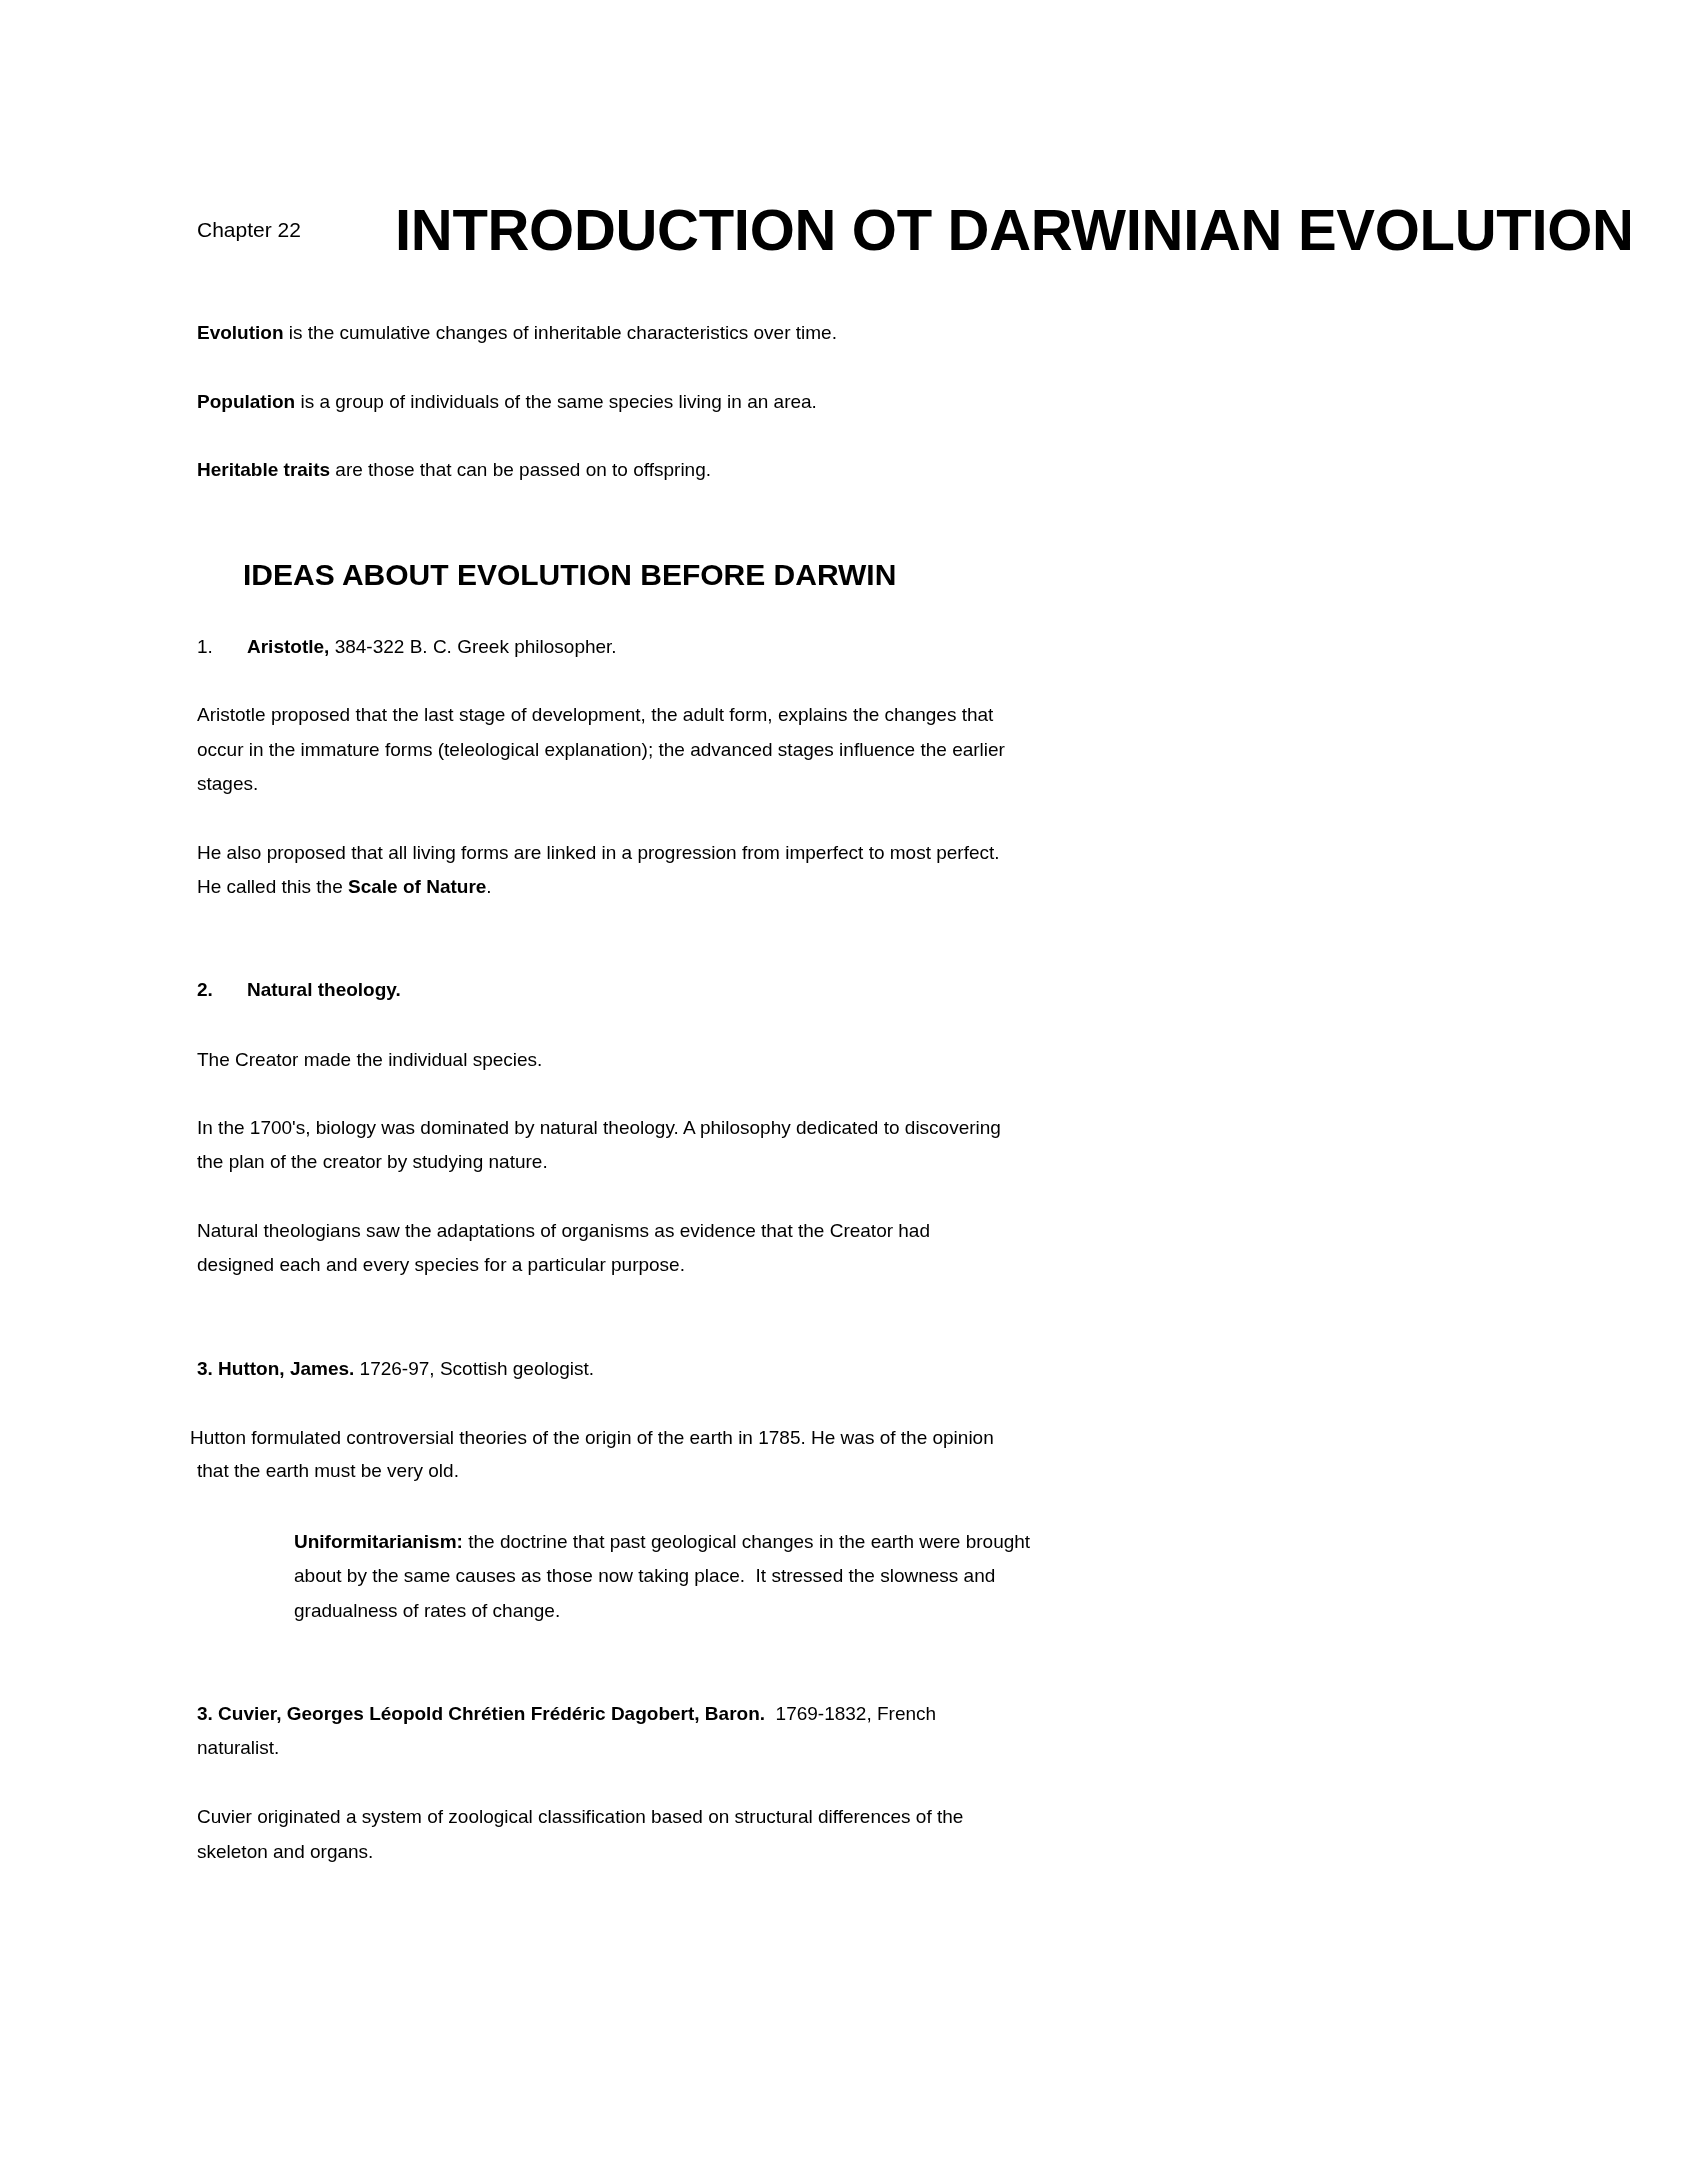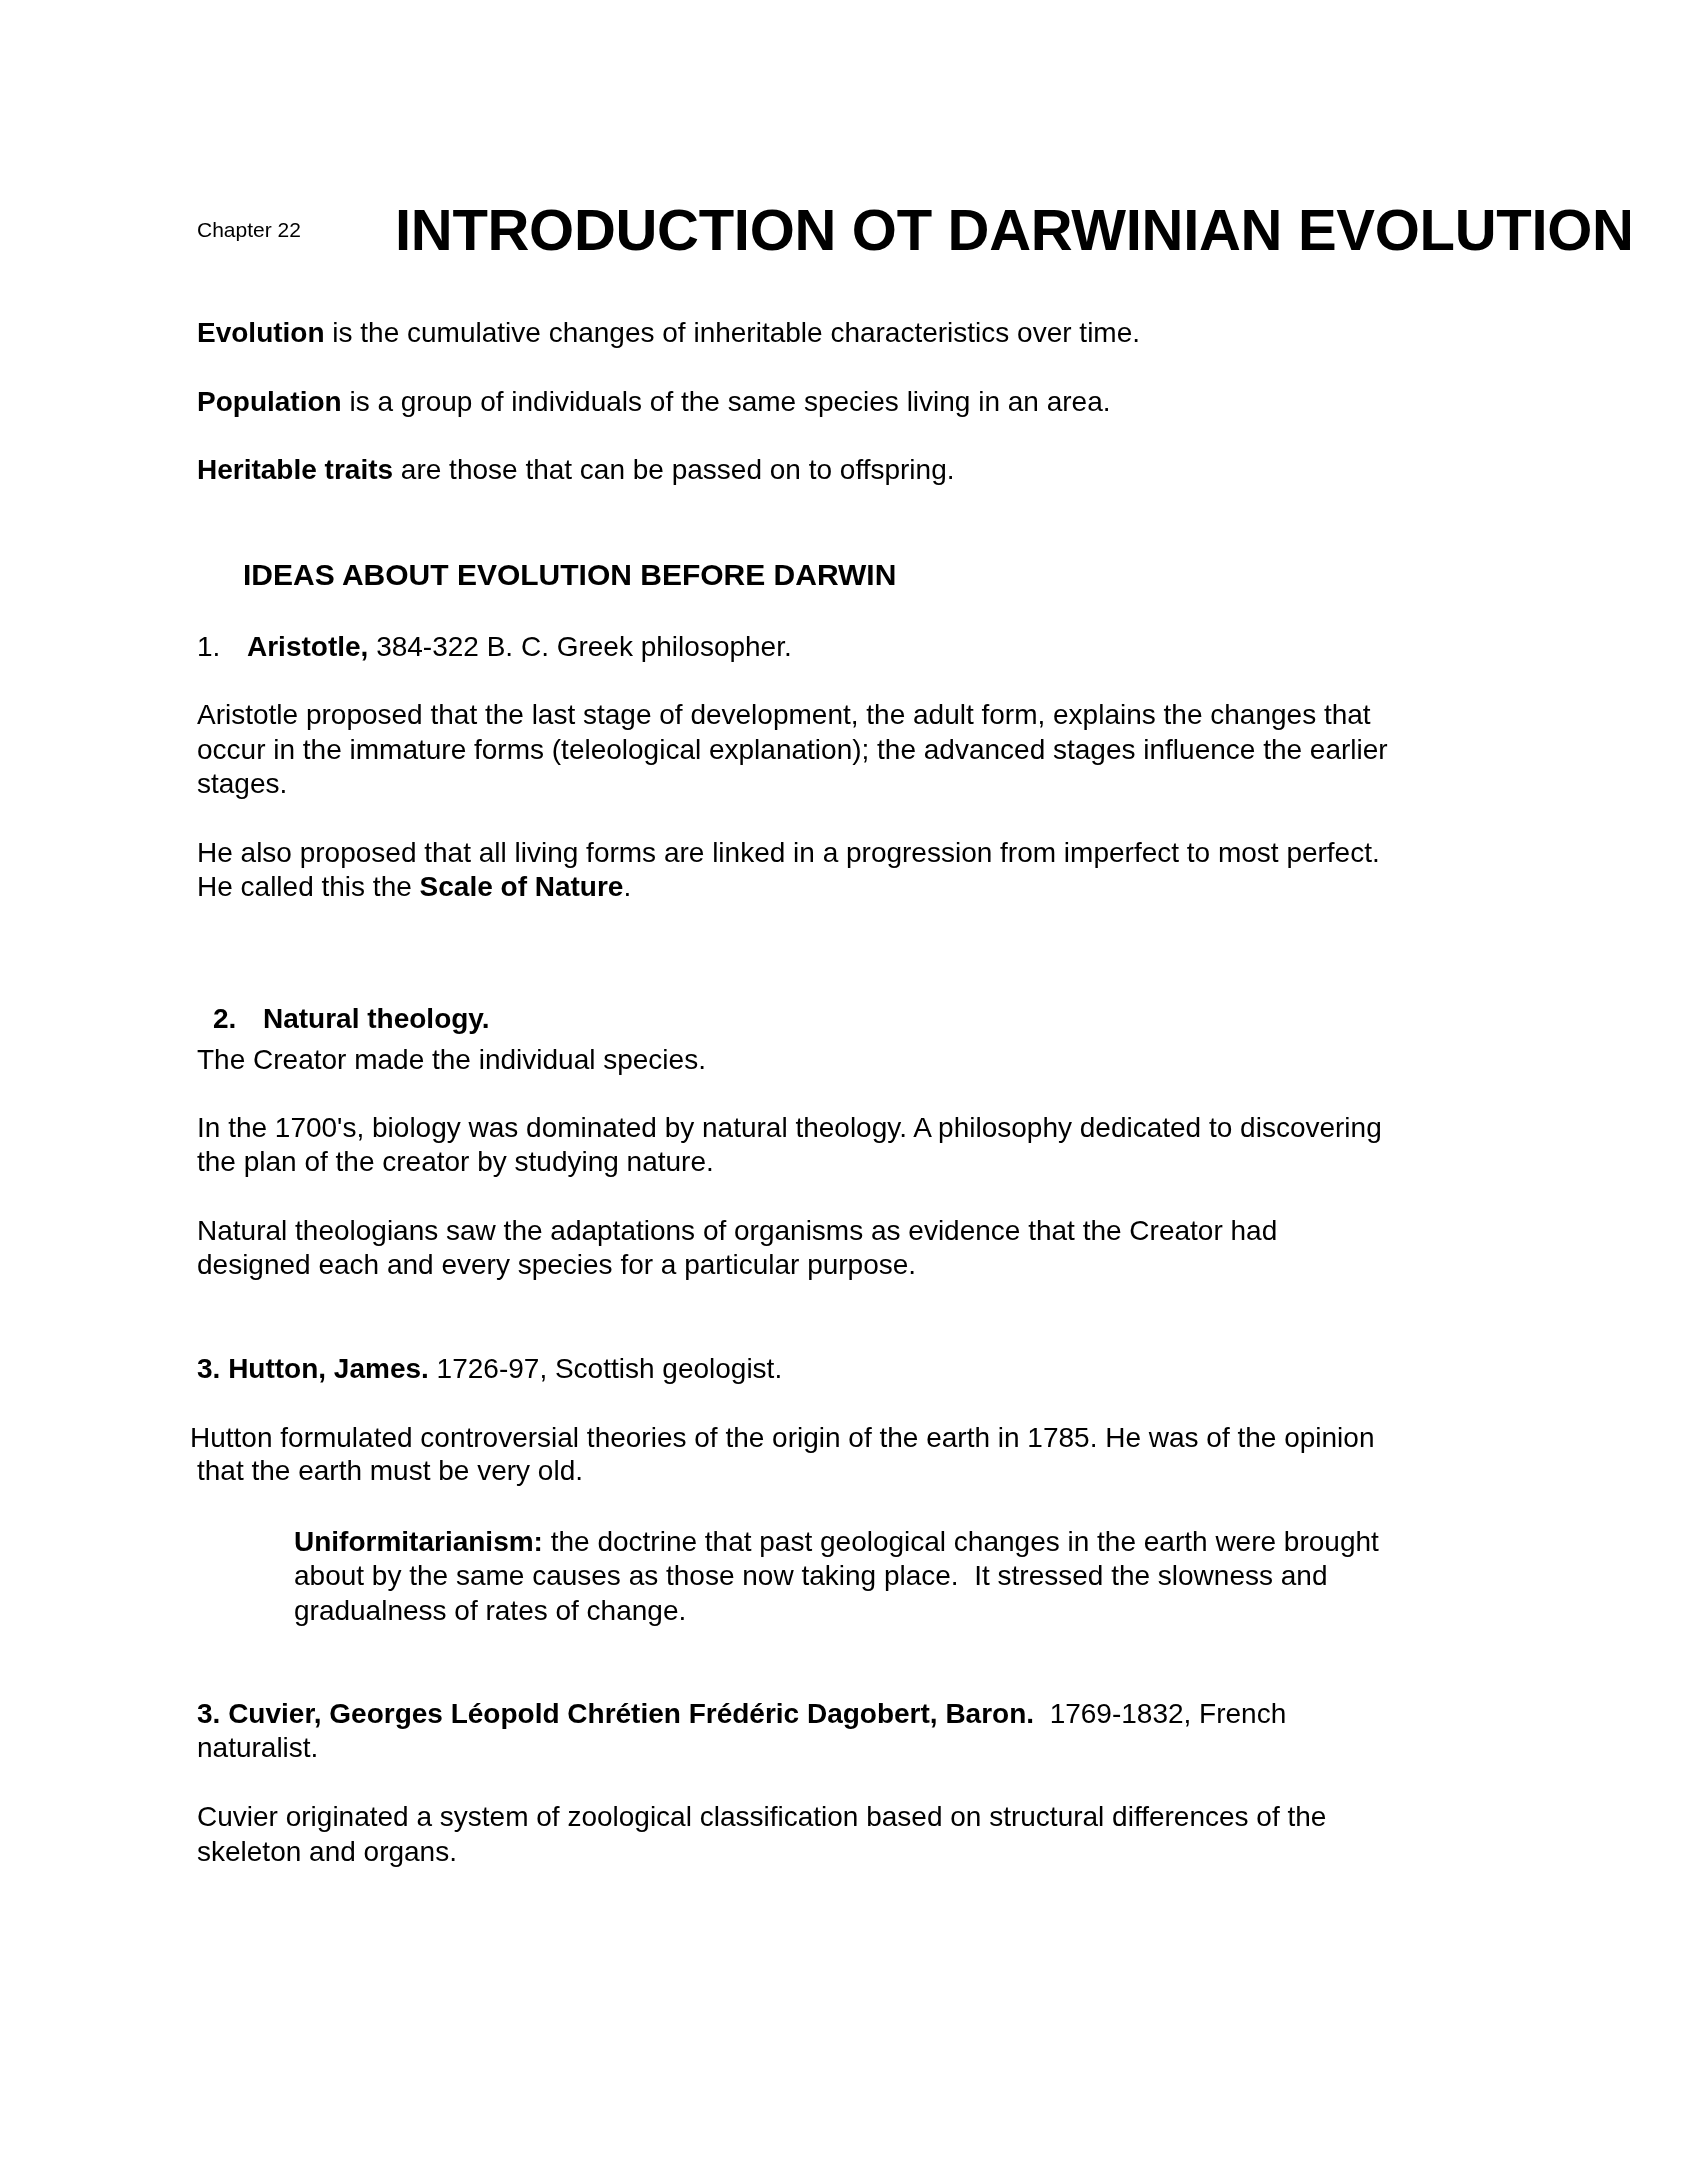--- a/index.html
+++ b/index.html
@@ -1,21 +1,21 @@
 <!DOCTYPE html>
 <html><head>
 <meta charset="utf-8">
 <style>
   html, body { margin:0; padding:0; background:#ffffff; }
   body { width:1683px; height:2178px; position:relative; overflow:hidden;
          font-family:"Liberation Sans", sans-serif; color:#000; }
   .abs { position:absolute; white-space:pre; }
   .chapter { left:197px; top:218px; font-size:21px; }
   .title { left:395px; top:196px; font-size:58px; font-weight:bold; letter-spacing:-0.3px; }
-  .line { font-size:28px; line-height:35px; height:35px; }
+  .line { font-size:19px; line-height:35px; height:35px; }
   .b { font-weight:bold; }
   .heading { font-size:30px; font-weight:bold;margin-left:46px; }
   .num { display:inline-block; width:50px; }
 </style>
 </head>
 <body>
 
 <div>
 
   <div class="abs chapter">Chapter 22</div>
@@ -27,21 +27,21 @@
 
   <div class="abs line heading" style="left:197px; top:557px;">IDEAS ABOUT EVOLUTION BEFORE DARWIN</div>
 
   <div class="abs line" style="left:197px; top:629px;"><span class="num">1.</span><span class="b">Aristotle,</span><span> 384-322 B. C. Greek philosopher.</span></div>
   <div class="abs line" style="left:197px; top:697px;">Aristotle proposed that the last stage of development, the adult form, explains the changes that</div>
   <div class="abs line" style="left:197px; top:732px;">occur in the immature forms (teleological explanation); the advanced stages influence the earlier</div>
   <div class="abs line" style="left:197px; top:766px;">stages.</div>
   <div class="abs line" style="left:197px; top:835px;">He also proposed that all living forms are linked in a progression from imperfect to most perfect.</div>
   <div class="abs line" style="left:197px; top:869px;"><span>He called this the </span><span class="b">Scale of Nature</span><span>.</span></div>
 
-  <div class="abs line" style="left:197px; top:1001px;margin-left:16px;"><span class="num b">2.</span><span class="b">Natural theology.</span></div>
+  <div class="abs line" style="left:197px; top:972px;"><span class="num b">2.</span><span class="b">Natural theology.</span></div>
   <div class="abs line" style="left:197px; top:1042px;">The Creator made the individual species.</div>
   <div class="abs line" style="left:197px; top:1110px;">In the 1700's, biology was dominated by natural theology. A philosophy dedicated to discovering</div>
   <div class="abs line" style="left:197px; top:1144px;">the plan of the creator by studying nature.</div>
   <div class="abs line" style="left:197px; top:1213px;">Natural theologians saw the adaptations of organisms as evidence that the Creator had</div>
   <div class="abs line" style="left:197px; top:1247px;">designed each and every species for a particular purpose.</div>
 
   <div class="abs line" style="left:197px; top:1351px;"><span class="b">3. Hutton, James.</span><span> 1726-97, Scottish geologist.</span></div>
   <div class="abs line" style="left:190px; top:1420px;text-align:right;">Hutton formulated controversial theories of the origin of the earth in 1785. He was of the opinion</div>
   <div class="abs line" style="left:197px; top:1453px;">that the earth must be very old.</div>
   <div class="abs line" style="left:294px; top:1524px;"><span class="b">Uniformitarianism:</span><span> the doctrine that past geological changes in the earth were brought</span></div>

